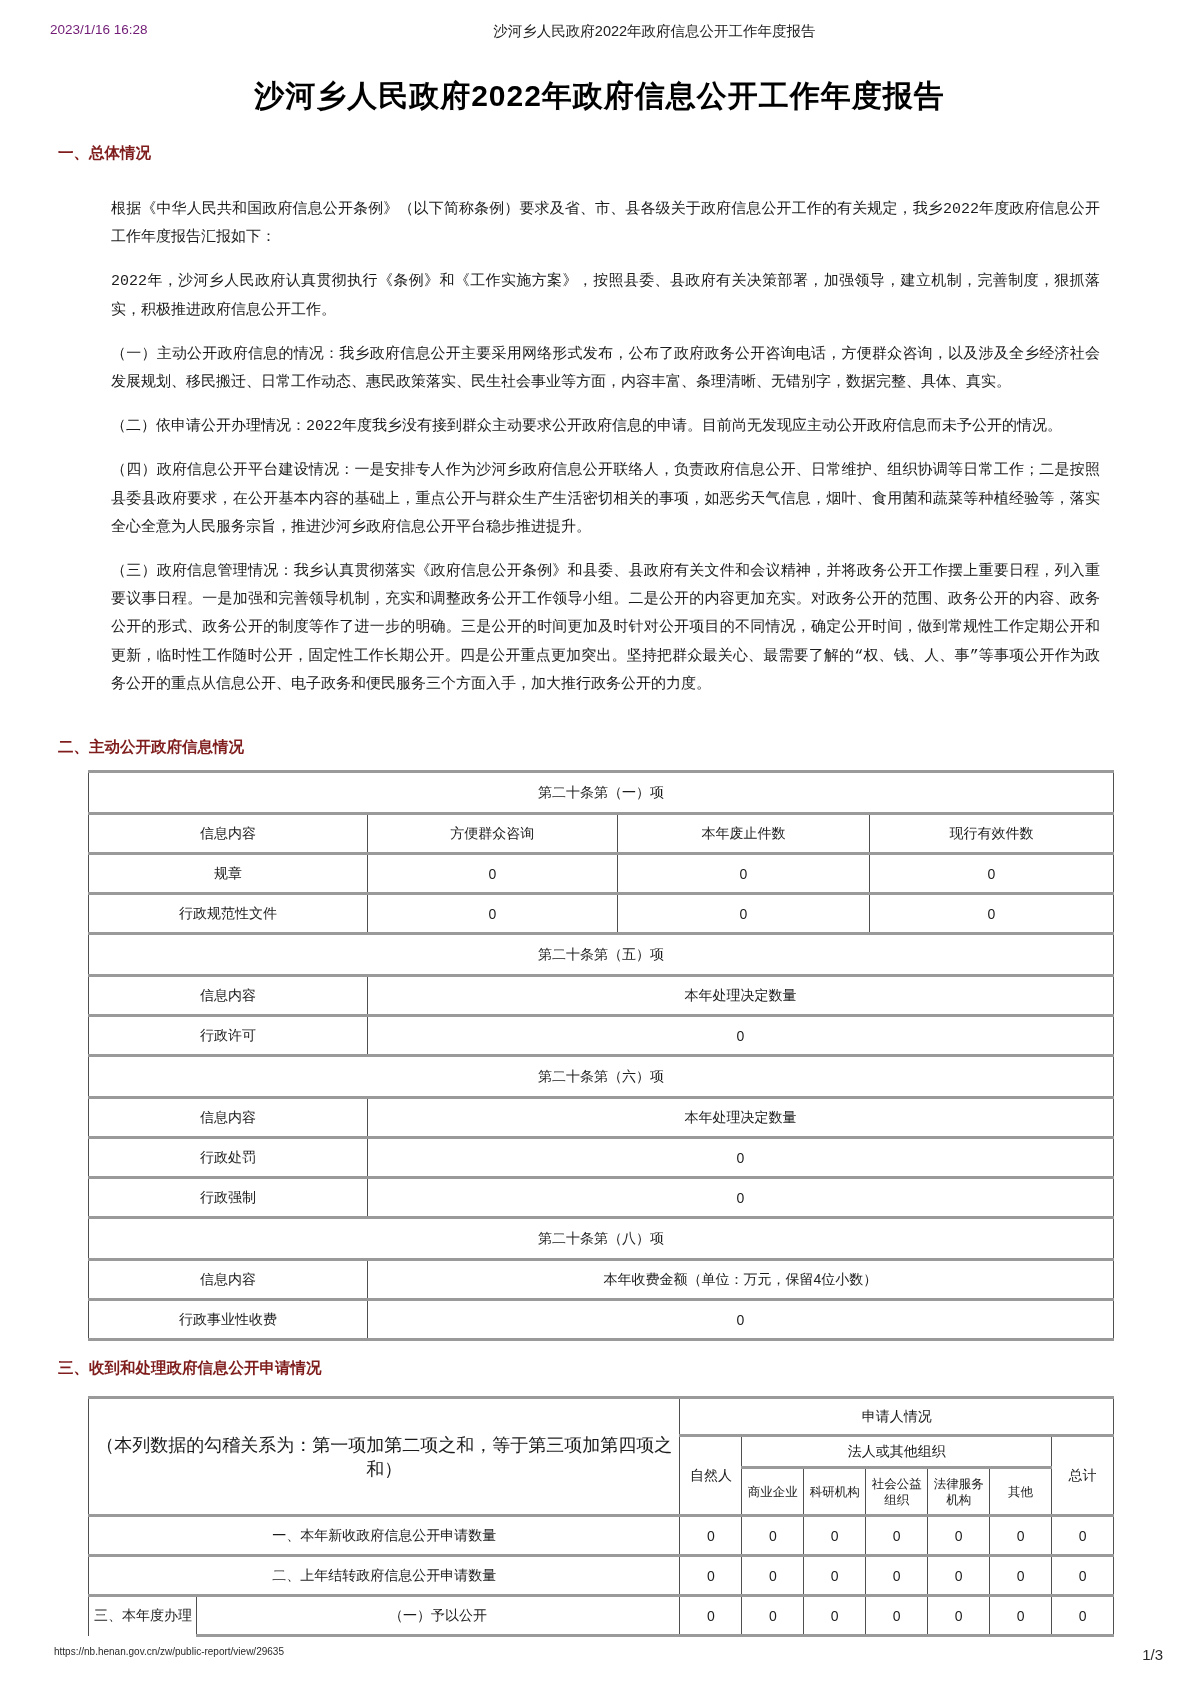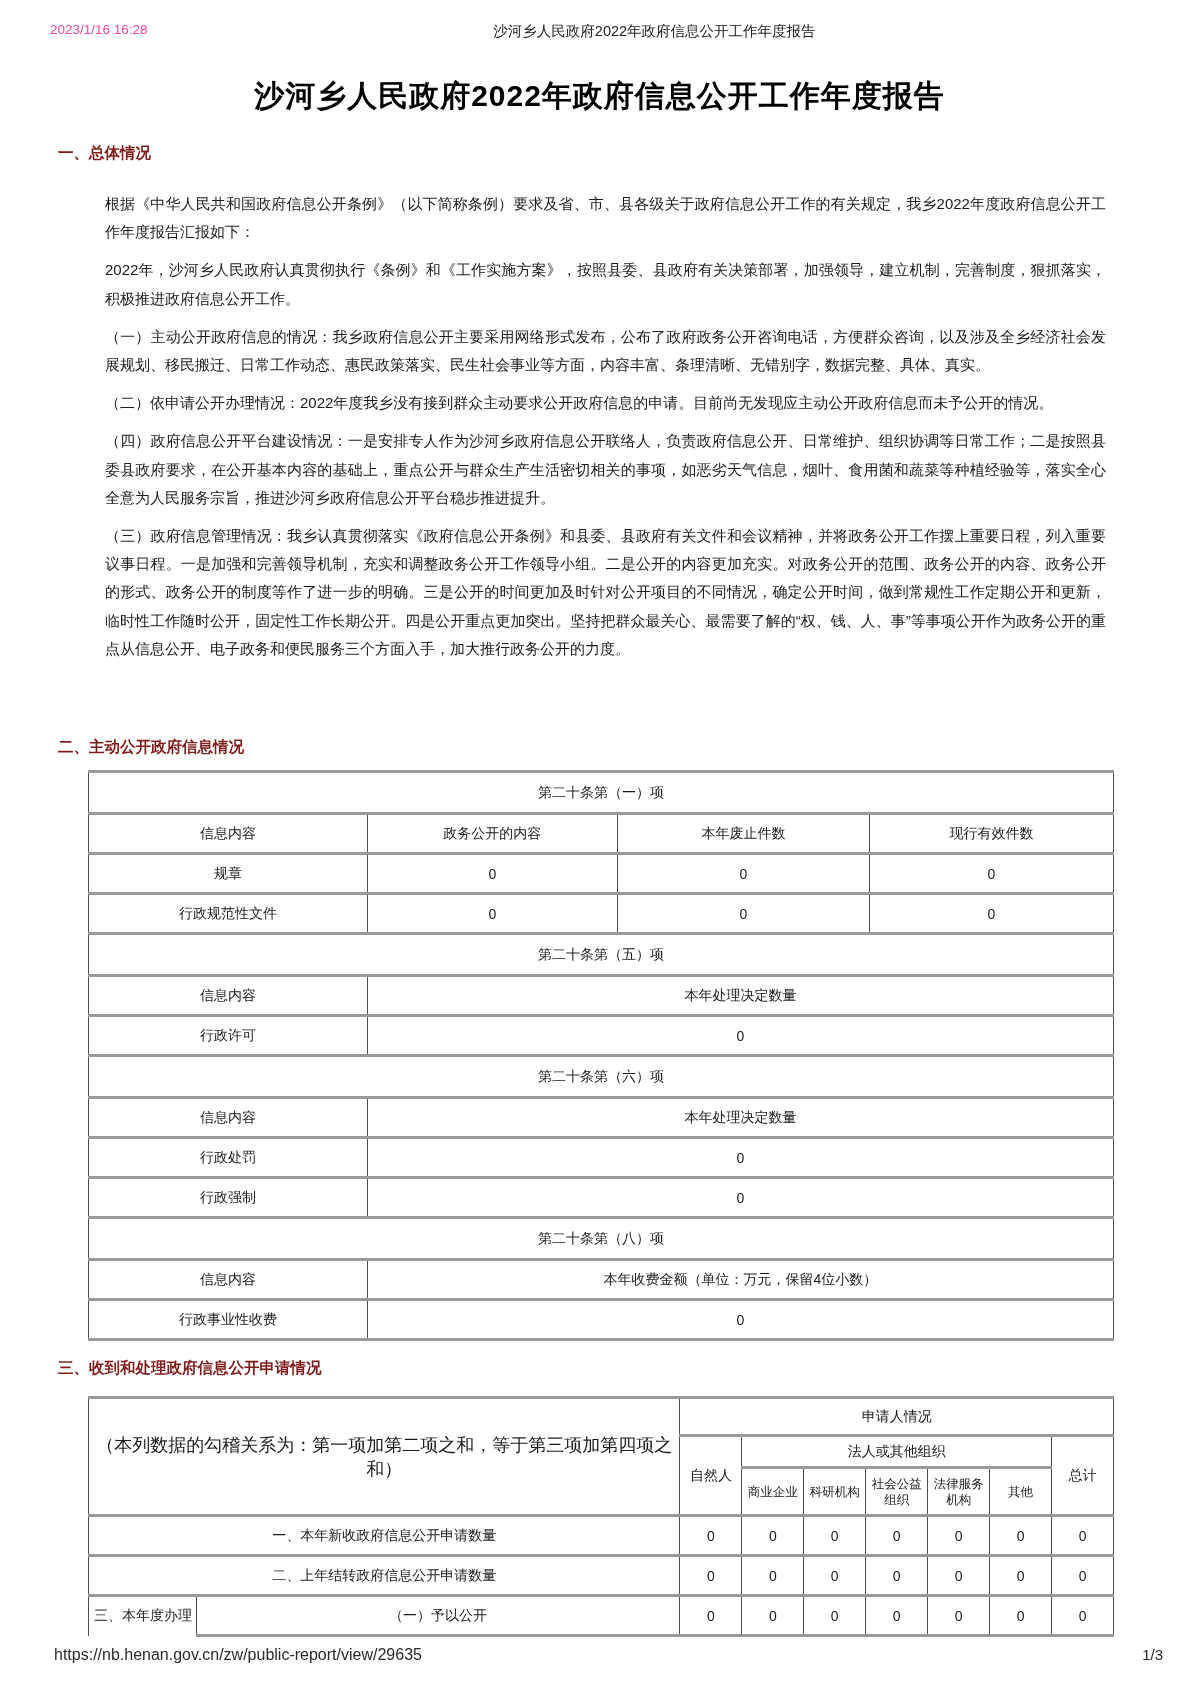--- a/index.html
+++ b/index.html
@@ -3,32 +3,32 @@
 <meta charset="utf-8">
 <style>
   * { box-sizing: border-box; }
   html, body { margin: 0; padding: 0; background: #ffffff; }
   .page {
     position: relative; width: 1199px; height: 1696px; margin: 0 auto;
     background: #ffffff; overflow: hidden;
     font-family: "Liberation Sans", "DejaVu Sans", sans-serif;
     color: #1b1b1b;
   }
-  .print-time { position: absolute; top: 22px; left: 50px; font-size: 13.5px; color: #ec4899; white-space: nowrap; }
+  .print-time { position: absolute; top: 22px; left: 50px; font-size: 13.5px; color: #701a75; white-space: nowrap; }
   .print-doc-title { position: absolute; top: 22px; left: 170px; right: 60px; text-align: center; font-size: 14.5px; color: #222; white-space: nowrap; overflow: hidden; }
   .page-title { position: absolute; top: 76px; left: 0; right: 0; text-align: center; font-size: 30px; font-weight: 700; color: #000; letter-spacing: 1px; }
   .sec-heading { position: absolute; left: 58px; font-size: 15.5px; font-weight: 700; color: #7f1d1d; white-space: nowrap; }
   #heading-1 { top: 143px; }
   #heading-2 { top: 737px; }
   #heading-3 { top: 1358px; }
   .body-text {
     position: absolute; top: 180px; left: 95px; width: 1021px; height: 552px;
     font-size: 15px; line-height: 28.2px; text-align: justify; color: #1b1b1b; overflow: hidden;
   }
-  .body-text p { margin: 10px; }
+  .body-text p { margin: 16px; font-family: Liberation Mono, monospace; }
   table.report-table {
     position: absolute; left: 88px; width: 1026px;
     border-collapse: collapse; table-layout: fixed;
     border: 1.5px solid #4f4f4f; color: #1b1b1b;
   }
   #table-main { top: 770px; }
   #table-apply { top: 1396px; border-bottom: none; }
   .report-table td {
     border-left: 1px solid #4f4f4f; border-right: 1px solid #4f4f4f;
     border-top: 3px solid #9a9a9a; border-bottom: 3px solid #9a9a9a;
@@ -41,21 +41,21 @@
   #table-apply tr.h2 td { height: 32px; }
   #table-apply tr.h3 td { height: 48px; }
   #table-apply tr.data td { height: 40px; }
   #table-apply td.sub { font-size: 12.5px; line-height: 16px; padding: 0 2px; }
   #table-apply td.note { font-size: 18px; }
   #table-apply tr.last td { border-top: 3px solid #6f6f6f; }
   #table-apply tr.last td.grouplabel {
     text-align: left; padding: 0 2px 0 5px;
     border-top: 3px solid #9a9a9a; border-bottom: none; border-left: 1.5px solid #4f4f4f;
   }
-  .footer-url { position: absolute; top: 1646px; left: 54px; font-size: 16px; color: #2a2a2a; }
+  .footer-url { position: absolute; top: 1646px; left: 54px; font-size: 10px; color: #2a2a2a; }
   .footer-page { position: absolute; top: 1646px; right: 36px; font-size: 15px; color: #2a2a2a; }
 </style>
 </head>
 <body>
 
 <div class="page">
 
   <div class="print-time">2023/1/16 16:28</div>
   <div class="print-doc-title">沙河乡人民政府2022年政府信息公开工作年度报告</div>
 
@@ -80,21 +80,21 @@
         <col style="width:24.4%">
         <col style="width:24.6%">
         <col style="width:23.8%">
     </colgroup>
     <tbody>
         <tr class="band">
           <td colspan="4">第二十条第（一）项</td>
         </tr>
     <tr class="hdr">
       <td>信息内容</td>
-      <td>政务公开的内容</td>
+      <td>方便群众咨询</td>
       <td>本年废止件数</td>
       <td>现行有效件数</td>
     </tr>
     <tr class="row">
       <td>规章</td>
       <td>0</td>
       <td>0</td>
       <td>0</td>
     </tr>
     <tr class="row">

